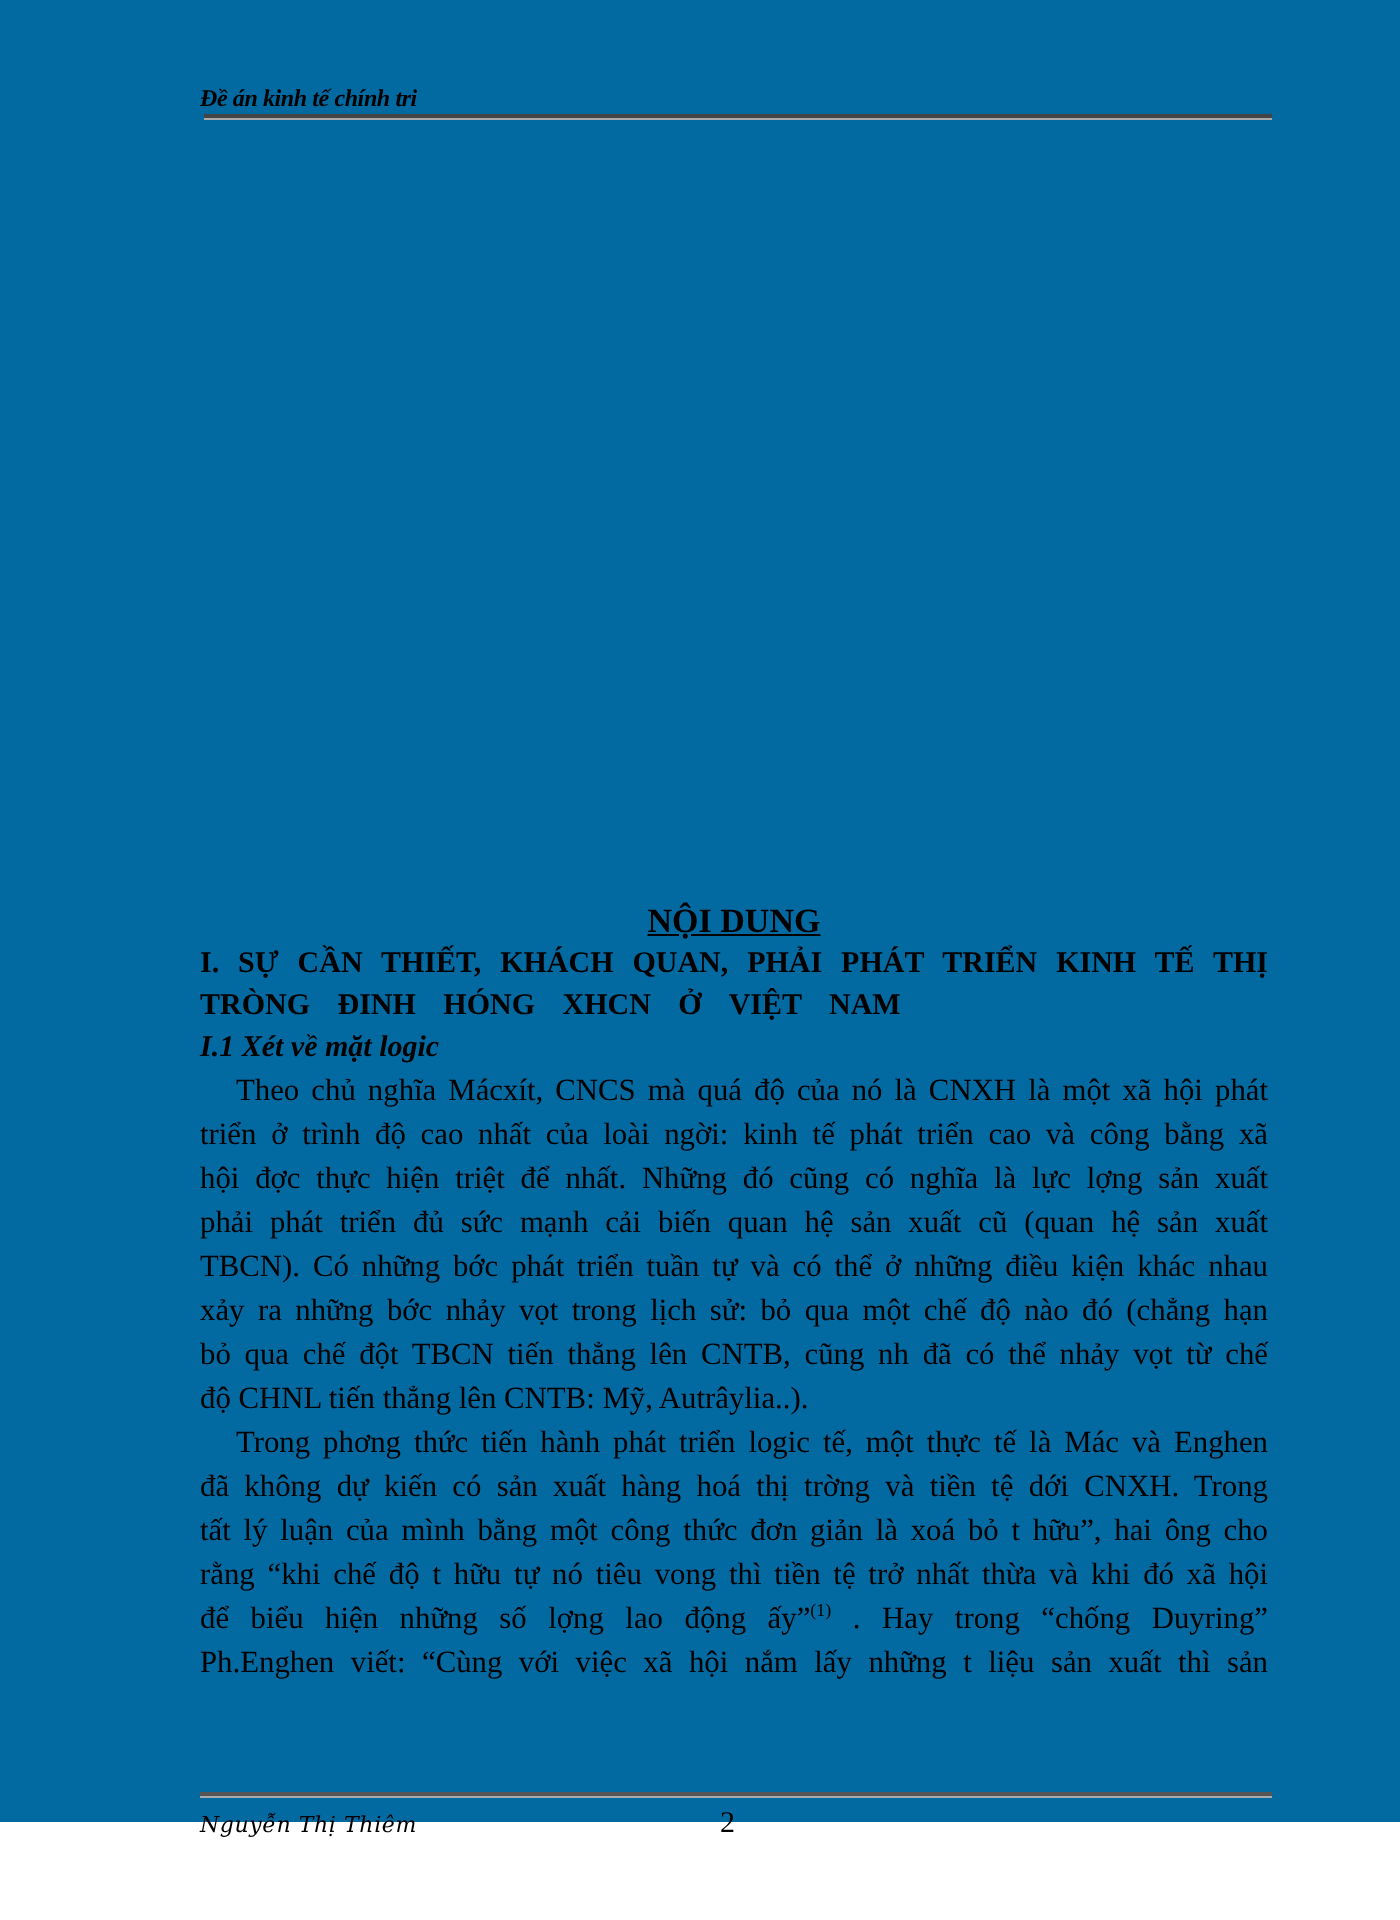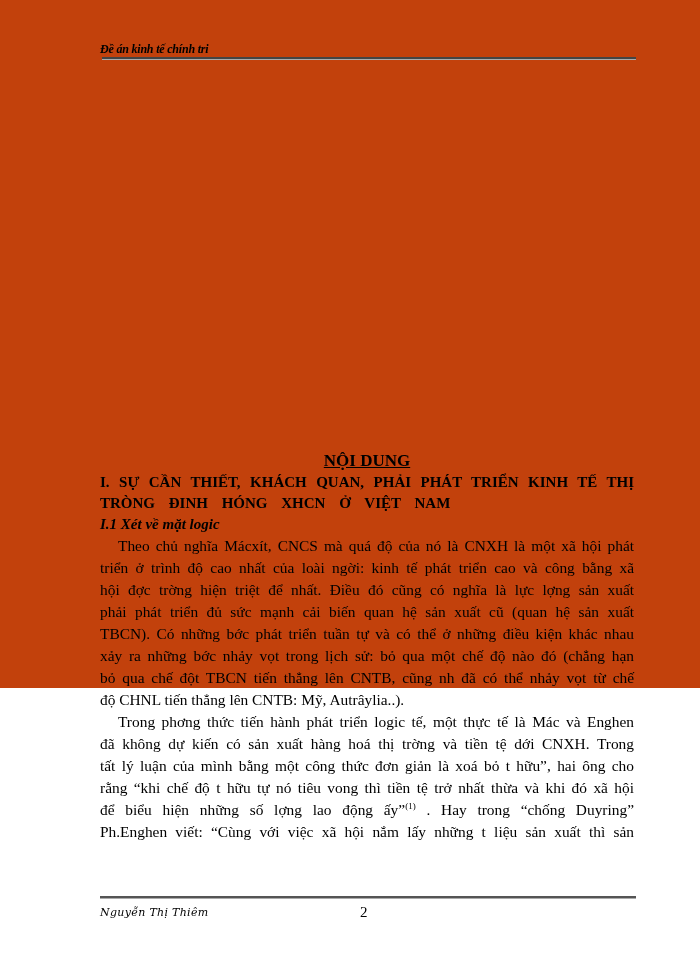--- a/index.html
+++ b/index.html
@@ -1,18 +1,18 @@
 <!DOCTYPE html>
 <html><head>
 <meta charset="utf-8">
 <style>
   html, body { margin: 0; padding: 0; background: #ffffff; }
   body { width: 700px; height: 960px; position: relative; overflow: hidden;
          font-family: "Liberation Serif", "DejaVu Serif", serif; color: #000; }
-  .page { position: absolute; left: 0; top: 0; width: 700px; height: 688px; background: #c2410c; }
+  .page { position: absolute; left: 0; top: 0; width: 700px; height: 911px; background: #0369a1; }
   .header-title { position: absolute; left: 100px; top: 42px; font-size: 12px;
                   font-style: italic; font-weight: bold; letter-spacing: -0.2px; }
   .header-rule { position: absolute; left: 102px; top: 57px; width: 534px; height: 2px;
                  background: #444; border-bottom: 1px solid #aaa; }
   .content { position: absolute; left: 100px; top: 450px; width: 534px; }
   .title { text-align: center; font-weight: bold; font-size: 17px; line-height: 22px; height: 22px; text-decoration: underline; }
   .section { font-weight: bold; font-size: 15px; line-height: 21px; text-align: justify;
              text-align-last: left; word-spacing: 5px; }
   .section .l1 { display: block; text-align: justify; text-align-last: justify; word-spacing: 0; }
   .section .l2 { display: block; word-spacing: 10px; }
@@ -43,21 +43,21 @@
       <span class="l1">I. SỰ CẦN THIẾT, KHÁCH QUAN, PHẢI PHÁT TRIỂN KINH TẾ THỊ</span>
       <span class="l2">TRÒNG  ĐINH HÓNG  XHCN Ở VIỆT NAM</span>
     </div>
 
     <div class="subsection">I.1 Xét về mặt logic</div>
 
     <div class="body-text">
       <div class="paragraph">
         <span class="line indent">Theo chủ nghĩa Mácxít, CNCS mà quá độ của nó là CNXH là một xã hội phát</span>
         <span class="line">triển ở trình độ cao nhất của loài ngời:  kinh tế phát triển cao và công bằng xã</span>
-        <span class="line">hội đợc  trờng hiện triệt để nhất. Điều đó cũng có nghĩa là lực lợng  sản xuất</span>
+        <span class="line">hội đợc  thực hiện triệt để nhất. Những đó cũng có nghĩa là lực lợng  sản xuất</span>
         <span class="line">phải phát triển đủ sức mạnh cải biến quan hệ sản xuất cũ (quan hệ sản xuất</span>
         <span class="line">TBCN). Có những bớc  phát triển tuần tự và có thể ở những điều kiện khác nhau</span>
         <span class="line">xảy ra những bớc  nhảy vọt trong lịch sử: bỏ qua một chế độ nào đó (chẳng hạn</span>
         <span class="line">bỏ qua chế đột TBCN tiến thẳng lên CNTB, cũng nh  đã có thể nhảy vọt từ chế</span>
         <span class="line last">độ CHNL tiến thẳng lên CNTB: Mỹ, Autrâylia..).</span>
       </div>
 
       <div class="paragraph">
         <span class="line indent">Trong phơng  thức tiến hành phát triển logic tế, một thực tế là Mác và Enghen</span>
         <span class="line">đã không dự kiến có sản xuất hàng hoá thị trờng  và tiền tệ dới  CNXH. Trong</span>

